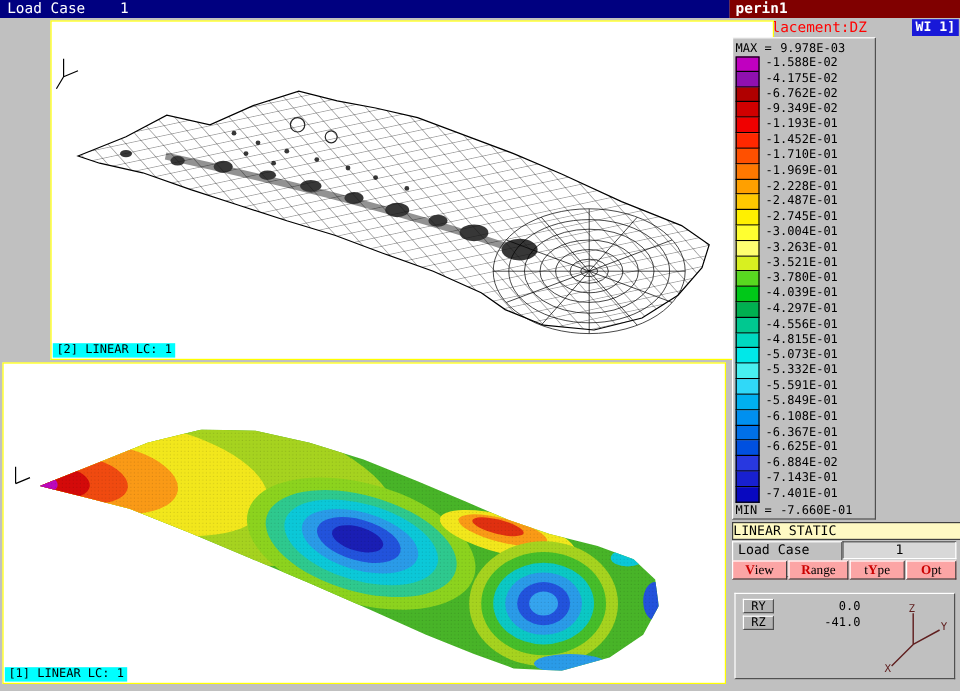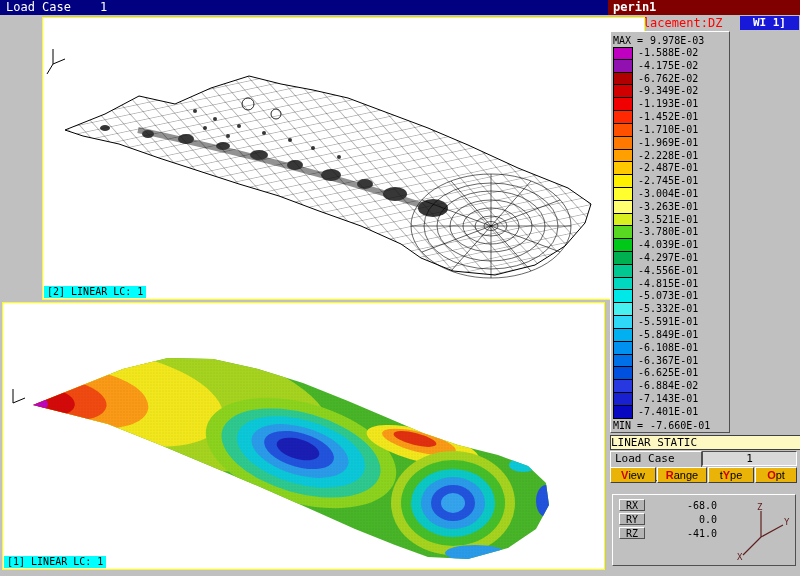--- a/index.html
+++ b/index.html
@@ -10,21 +10,21 @@
   
   .titlebar { position:absolute; left:0; top:0; width:608px; height:15px; background:#000080;
               color:#fff; font-weight:normal; font-size:12px; line-height:15px; padding-left:6px; white-space:pre; }
   .panel-title { position:absolute; left:608px; top:0; width:192px; height:15px; background:#800000;
               color:#fff; font-weight:bold; font-size:12px; line-height:15px; padding-left:5px; }
 
   
   .result-row { position:absolute; left:608px; top:15px; width:192px; height:16px; background:#C0C0C0; }
   .result-label { position:absolute; left:6px; top:1px; color:#FF0000; font-weight:normal; font-size:12px; }
   .win-badge { position:absolute; right:1px; top:1px; background:#1818D8; color:#fff; font-size:11px;
-               font-weight:bold; padding:0 13px; line-height:14px; }
+               font-weight:bold; padding:0 3px; line-height:14px; }
 
   
   .legend-panel { position:absolute; left:610px; top:31px; width:120px; height:402px; background:#C0C0C0;
                   border-top:1px solid #fff; border-left:1px solid #fff;
                   border-right:1px solid #505050; border-bottom:1px solid #505050; padding:2px 2px; }
   .legend-max, .legend-min { font-size:10px; height:13px; line-height:13px; white-space:pre; color:#000; }
   .lg-val { margin-left:7px; }
   .legend-row { display:flex; height:12.82px; }
   .legend-row:first-child .legend-swatch { border-top:1px solid #000; }
   .legend-swatch { width:20px; border:1px solid #000; border-top:none; }
@@ -36,21 +36,21 @@
   .loadcase-row { position:absolute; left:610px; top:451px; width:187px; height:15px; }
   .lc-label { position:absolute; left:0; top:0; width:92px; height:30px; background:#C0C0C0;
               border-top:1px solid #fff; border-left:1px solid #fff;
               border-right:1px solid #505050; border-bottom:1px solid #505050;
               font-size:11px; line-height:13px; padding-left:4px; color:#000; }
   .lc-value { position:absolute; left:92px; top:0; width:95px; height:15px; background:#D8D8D8;
               border-top:1px solid #505050; border-left:1px solid #505050;
               border-right:1px solid #fff; border-bottom:1px solid #fff;
               font-size:11px; line-height:13px; text-align:center; color:#000; }
   .buttons-row { position:absolute; left:610px; top:467px; width:188px; height:16px; display:flex; gap:1px; }
-  .pbtn { height:16px; background:#eab308; font-family:Liberation Sans, sans-serif; font-size:11px; line-height:12px; color:#000;
+  .pbtn { height:16px; background:#fca5a5; font-family:Liberation Serif, serif; font-size:11px; line-height:12px; color:#000;
           border-top:1px solid #fff; border-left:1px solid #fff;
           border-right:1px solid #404040; border-bottom:1px solid #404040; cursor:pointer; padding:0; }
   .pbtn .hot { color:#CC0000; font-weight:bold; }
 
   
   .params-panel { position:absolute; left:612px; top:494px; width:184px; height:72px; background:#C0C0C0;
                   border-top:1px solid #fff; border-left:1px solid #fff;
                   border-right:1px solid #505050; border-bottom:1px solid #505050; padding:3px 0 0 6px; }
   .param-row { height:14px; display:flex; align-items:center; }
   .chip { display:inline-block; width:26px; height:12px; background:#B4B4B4; text-align:center;
@@ -306,24 +306,20 @@
 
   <div class="buttons-row">
     <button class="pbtn" style="width:46px"><span></span><span class="hot">V</span><span>iew</span></button>
     <button class="pbtn" style="width:50px"><span></span><span class="hot">R</span><span>ange</span></button>
     <button class="pbtn" style="width:46px"><span>t</span><span class="hot">Y</span><span>pe</span></button>
     <button class="pbtn" style="width:42px"><span></span><span class="hot">O</span><span>pt</span></button>
   </div>
 
   <div class="params-panel">
     <div class="param-row">
-      <span class="chip">RX</span>
-      <span class="pval">-68.0</span>
-    </div>
-    <div class="param-row">
       <span class="chip">RY</span>
       <span class="pval">0.0</span>
     </div>
     <div class="param-row">
       <span class="chip">RZ</span>
       <span class="pval">-41.0</span>
     </div>
     <svg class="triad" width="56" height="60" viewBox="0 0 56 60">
       <g stroke="#602020" stroke-width="1.2" fill="none">
         <path d="M26 36V10M26 36L48 24M26 36L8 54"></path>

